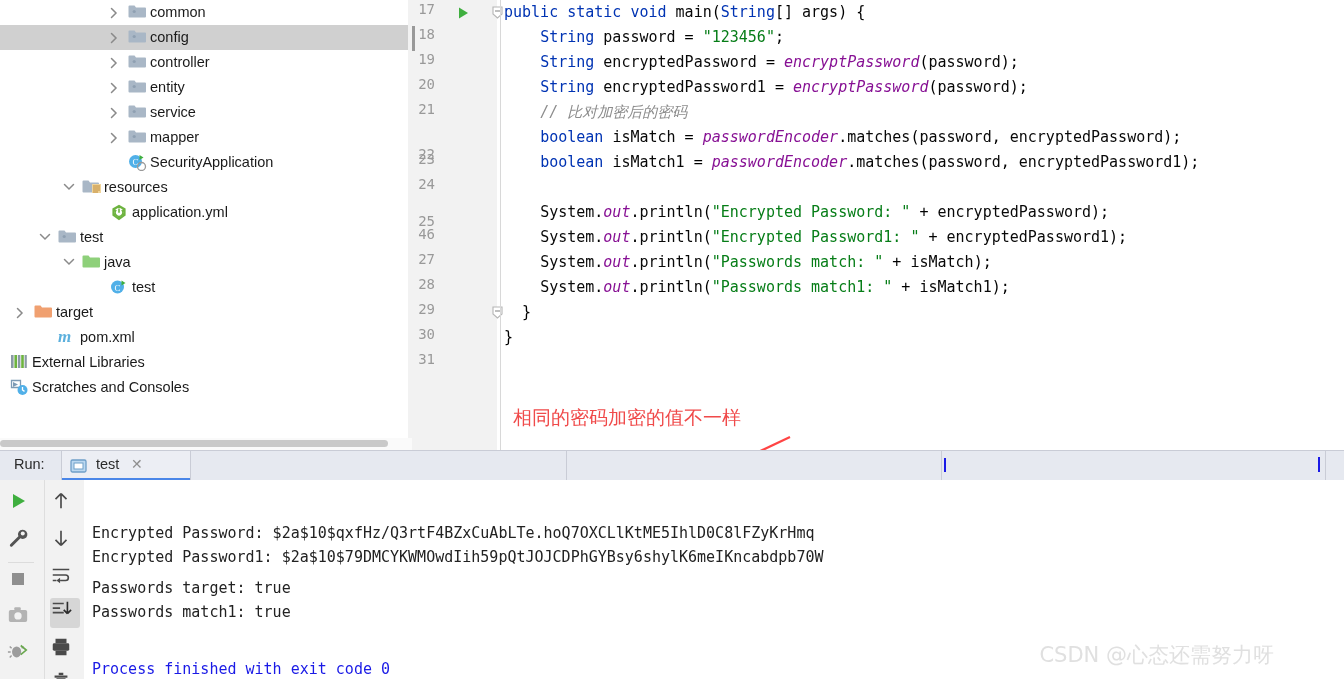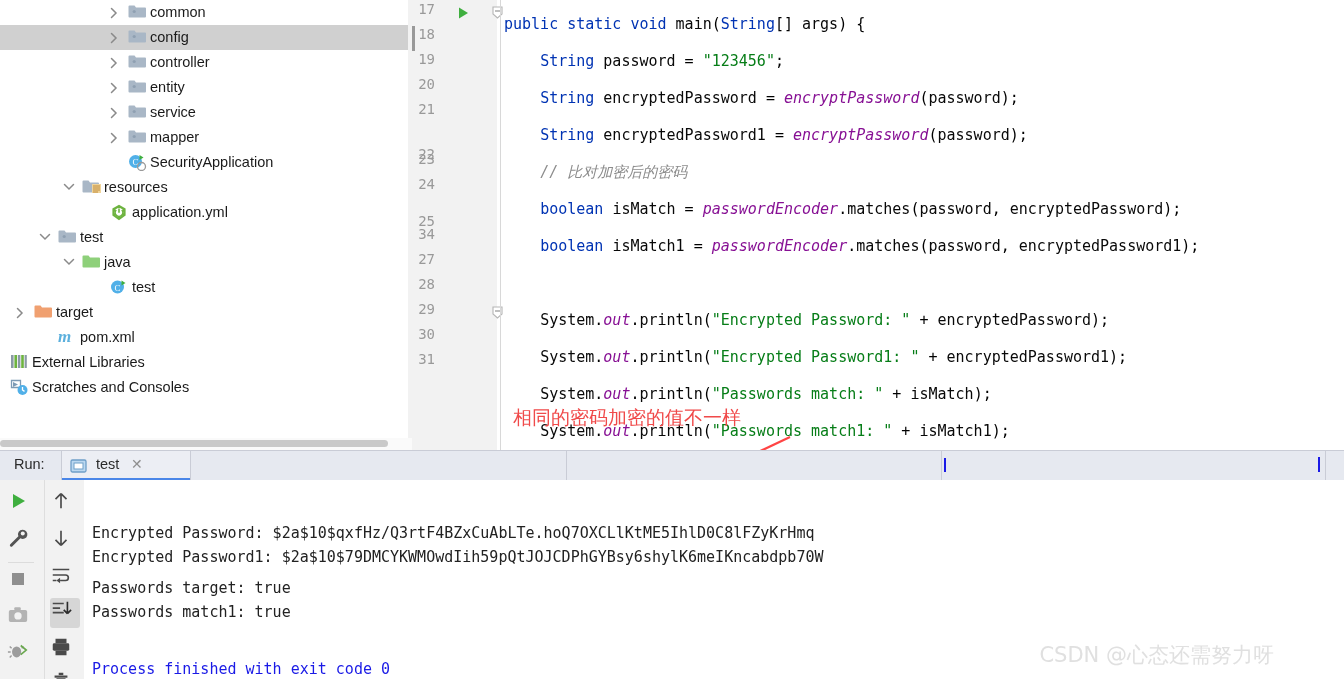--- a/index.html
+++ b/index.html
@@ -40,21 +40,21 @@
     font-family:"DejaVu Sans Mono", monospace; text-align:right; width:30px;
   }
   .grun { position:absolute; left:44px; }
   .gfold { position:absolute; left:80px; }
   #fold-rail { position:absolute; left:88px; top:0; width:1px; height:450px; background:#d8d8d8; }
   #code {
     position:absolute; left:92px; top:0; width:840px; height:450px;
     font-family:"DejaVu Sans Mono", monospace; font-size:15px;
     white-space: pre; overflow:hidden;
   }
-  .cline { height:25px; line-height:25px; white-space:pre;margin-top:12px; }
+  .cline { height:25px; line-height:25px; white-space:pre; }
   .kw  { color:#0033b3; }
   .str { color:#067d17; }
   .cmt { color:#8c8c8c; font-style:italic; }
   .fld { color:#871094; font-style:italic; }
   .pln { color:#080808; }
 
   
   .note-cn {
     position:absolute; color:#f04a4a; font-size:19px;
     font-family:"DejaVu Sans", sans-serif; white-space:nowrap;
@@ -346,21 +346,21 @@
             <path d="M3 5h5" stroke="#8a8a8a" stroke-width="1.1"></path>
           </svg></div>
         <div class="gnum" style="top: 26px;">18</div>
         <div class="gnum" style="top: 51px;">19</div>
         <div class="gnum" style="top: 76px;">20</div>
         <div class="gnum" style="top: 101px;">21</div>
         <div class="gnum" style="top: 126px; margin-top: 20px;">22</div>
         <div class="gnum" style="top: 151px;">23</div>
         <div class="gnum" style="top: 176px;">24</div>
         <div class="gnum" style="top: 213px; text-align: right;">25</div>
-        <div class="gnum" style="top: 226px;">34</div>
+        <div class="gnum" style="top: 226px;">46</div>
         <div class="gnum" style="top: 251px;">27</div>
         <div class="gnum" style="top: 276px;">28</div>
         <div class="gnum" style="top: 301px;">29</div>
         <div class="gfold" style="top: 305px;"><svg width="11" height="13" viewBox="0 0 11 13">
             <path d="M1 1h9v7l-4.5 4L1 8z" fill="#ffffff" stroke="#b5b5b5" stroke-width="1.1"></path>
             <path d="M3 5h5" stroke="#8a8a8a" stroke-width="1.1"></path>
           </svg></div>
         <div class="gnum" style="top: 326px;">30</div>
         <div class="gnum" style="top: 351px;">31</div>
       </div>

